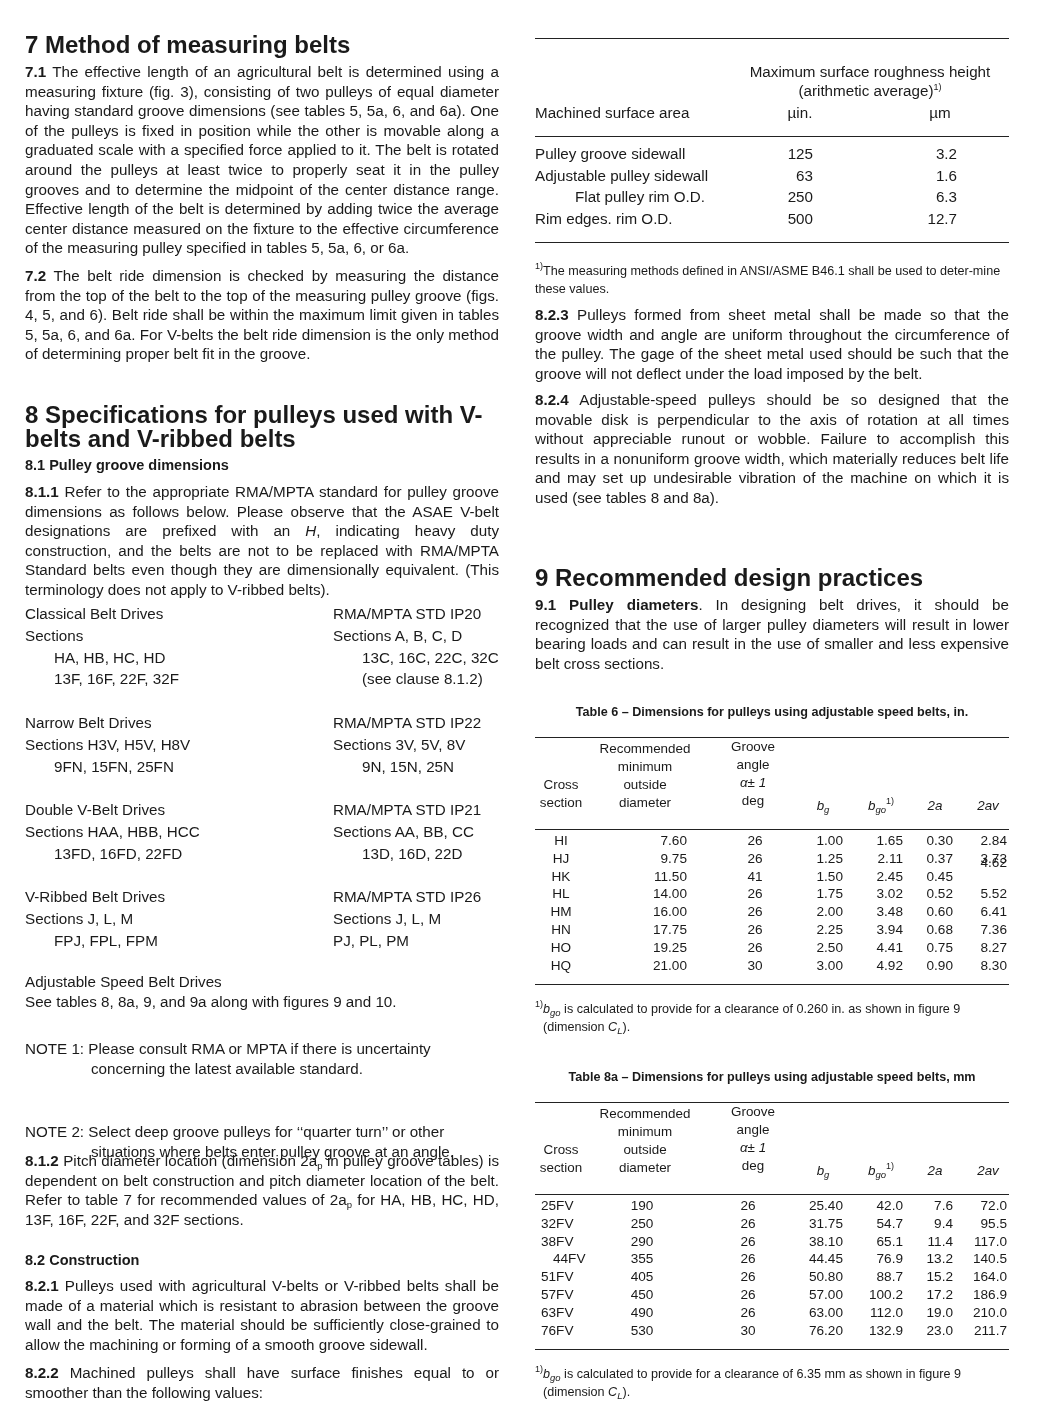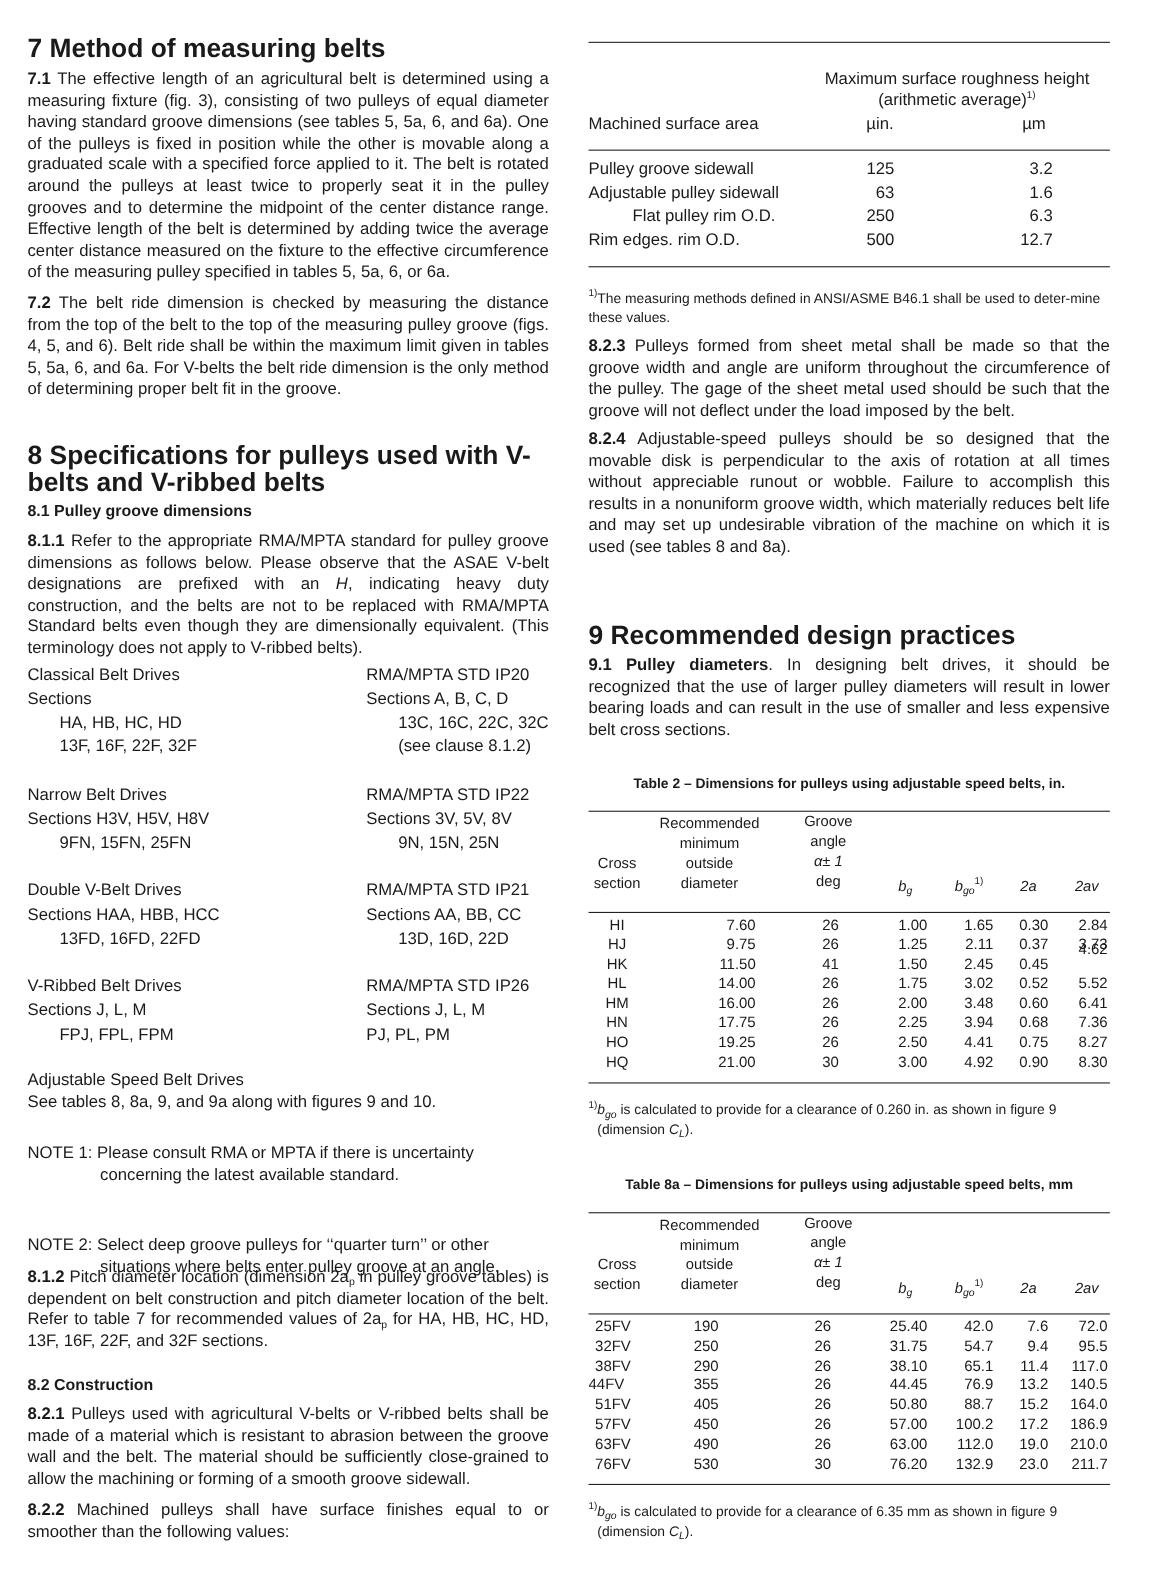--- a/index.html
+++ b/index.html
@@ -175,21 +175,21 @@
 
   <p class="abs just" style="top:305px;"><span class="num">8.2.3</span> <span>Pulleys formed from sheet metal shall be made so that the groove width and angle are uniform throughout the circumference of the pulley. The gage of the sheet metal used should be such that the groove will not deflect under the load imposed by the belt.</span></p>
 
   <p class="abs just" style="top:390px;"><span class="num">8.2.4</span> <span>Adjustable-speed pulleys should be so designed that the movable disk is perpendicular to the axis of rotation at all times without appreciable runout or wobble. Failure to accomplish this results in a nonuniform groove width, which materially reduces belt life and may set up undesirable vibration of the machine on which it is used (see tables 8 and 8a).</span></p>
 
   <div class="abs h1" style="top:566px;">9  Recommended design practices</div>
 
   <p class="abs just" style="top:595px;"><span class="num">9.1</span> <b>Pulley diameters</b><span>. In designing belt drives, it should be recognized that the use of larger pulley diameters will result in lower bearing loads and can result in the use of smaller and less expensive belt cross sections.</span></p>
 
   <div id="t8" style="position:absolute; left:0; top:702px; width:474px; height:340px;">
-      <div class="abs tbl-title" style="top:1px;">Table 2  –  Dimensions for pulleys using adjustable speed belts, in.</div>
+      <div class="abs tbl-title" style="top:1px;">Table 6  –  Dimensions for pulleys using adjustable speed belts, in.</div>
       <div class="rule" style="top:35px;"></div>
       <div class="th" style="top:74px; left:0px; width:52px;">Cross</div>
       <div class="th" style="top:92px; left:0px; width:52px;">section</div>
       <div class="th" style="top:38px; left:60px; width:100px;">Recommended</div>
       <div class="th" style="top:56px; left:60px; width:100px;">minimum</div>
       <div class="th" style="top:74px; left:60px; width:100px;">outside</div>
       <div class="th" style="top:92px; left:60px; width:100px;">diameter</div>
       <div class="th" style="top:36px; left:190px; width:56px;">Groove</div>
       <div class="th" style="top:54px; left:190px; width:56px;">angle</div>
       <div class="th" style="top:72px; left:190px; width:56px;"><i>α± 1</i></div>
@@ -317,21 +317,21 @@
       <div>
         <div class="td " style="top:165.6px; left:6px; width:50px;">38FV</div>
         <div class="td ca" style="top:165.6px; left:82px; width:50px;">290</div>
         <div class="td ca" style="top:165.6px; left:190px; width:46px;">26</div>
         <div class="td ra" style="top:165.6px; left:250px; width:58px;">38.10</div>
         <div class="td ra" style="top:165.6px; left:318px; width:50px;">65.1</div>
         <div class="td ra" style="top:165.6px; left:376px; width:42px;">11.4</div>
         <div class="td ra" style="top:165.6px; left:424px; width:48px;">117.0</div>
       </div>
       <div>
-        <div class="td " style="top:183.4px; left:0; width:50px;">44FV</div>
+        <div class="td " style="top:183.4px; left:18px; width:50px;">44FV</div>
         <div class="td ca" style="top:183.4px; left:82px; width:50px;">355</div>
         <div class="td ca" style="top:183.4px; left:190px; width:46px;">26</div>
         <div class="td ra" style="top:183.4px; left:250px; width:58px;">44.45</div>
         <div class="td ra" style="top:183.4px; left:318px; width:50px;">76.9</div>
         <div class="td ra" style="top:183.4px; left:376px; width:42px;">13.2</div>
         <div class="td ra" style="top:183.4px; left:424px; width:48px;">140.5</div>
       </div>
       <div>
         <div class="td " style="top:201.2px; left:6px; width:50px;">51FV</div>
         <div class="td ca" style="top:201.2px; left:82px; width:50px;">405</div>

